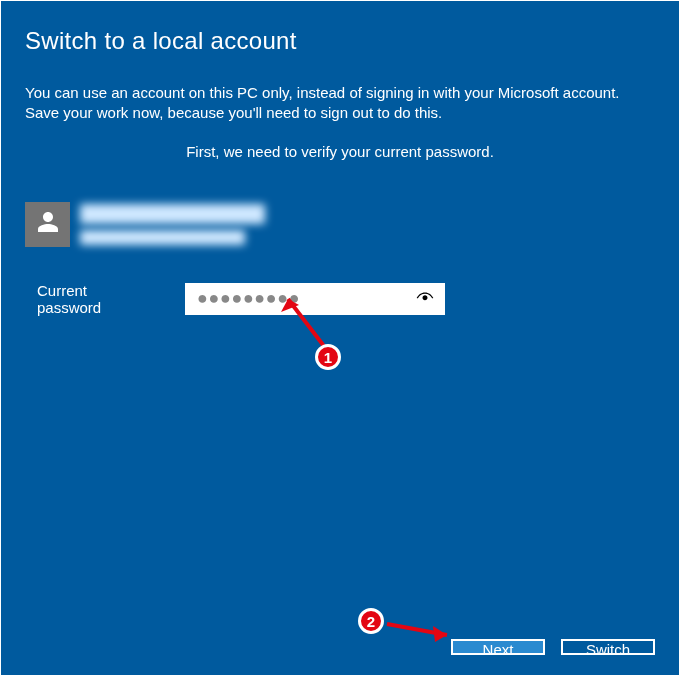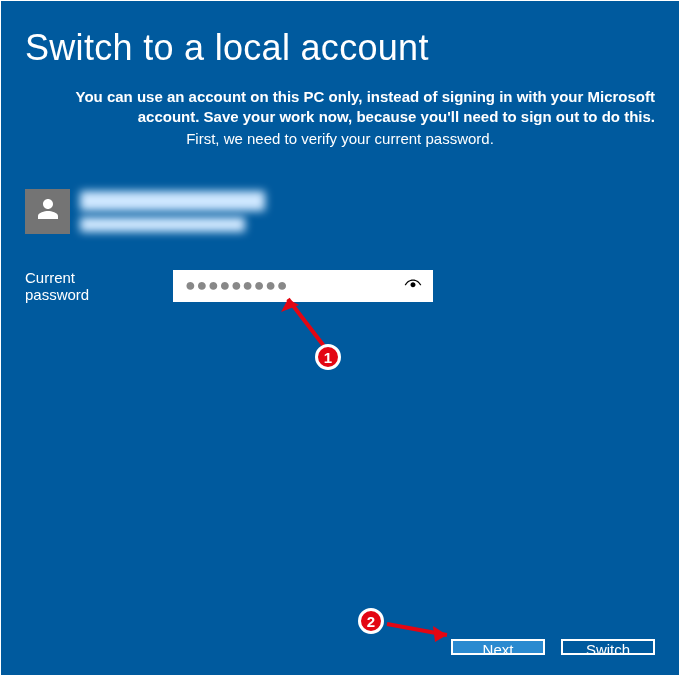--- a/index.html
+++ b/index.html
@@ -13,31 +13,30 @@
     }
     .panel {
       position: absolute;
       top: 1px; left: 1px;
       width: 678px; height: 674px;
       background: #005a9e;
       color: #fff;
       padding: 26px 24px 24px 24px;
     }
     .title {
-      font-size: 36px;
+      font-size: 24px;
       font-weight: 400;
       letter-spacing: 0.3px;
+      margin-bottom: 28px;
+    }
+    .desc {
+      font-size: 15px;
+      line-height: 1.35;
       margin-bottom: 18px;
-    }
-    .desc {
-      font-size: 15px;
-      line-height: 1.35;
-      margin-bottom: 1px;
-      font-weight: 700;
-      text-align: right;
+      font-weight: 400;
     }
     .verify {
       font-size: 15px;
       line-height: 1.35;
       margin-bottom: 40px;
       font-weight: 400;
       text-align: center;
     }
     .user-row {
       display: flex;
@@ -67,20 +66,21 @@
     }
     .user-text .line2 {
       height: 15px; width: 165px;
       background: #cfe8ff;
       border-radius: 2px;
     }
     .field-row {
       display: flex;
       align-items: center;
       gap: 35px;
+      margin-left: 12px;
     }
     .field-label {
       font-size: 15px;
       width: 113px;
     }
     .pw-wrap {
       position: relative;
       width: 260px;
     }
     .pw-input {

